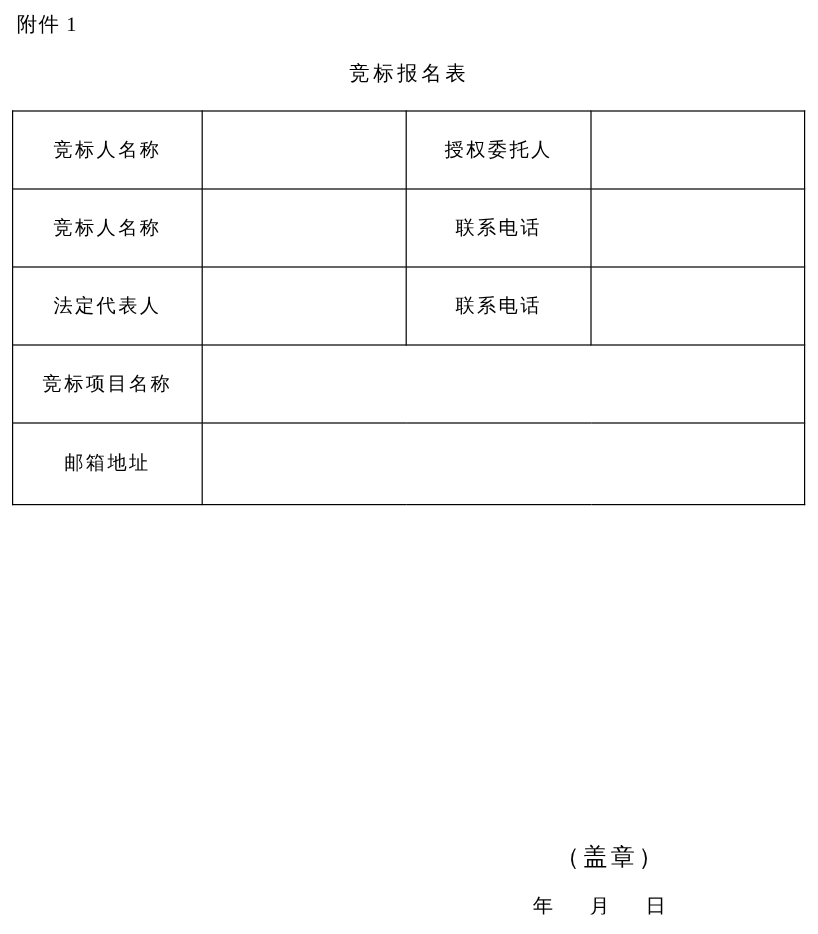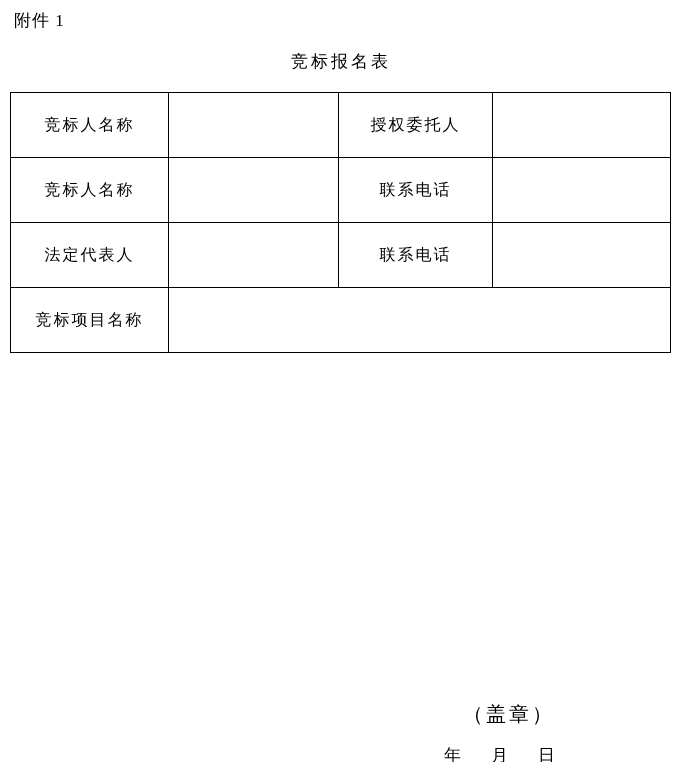--- a/index.html
+++ b/index.html
@@ -101,20 +101,24 @@
       <tr class="r-std">
         <td class="cell-label">法定代表人</td>
         <td class="cell-value"></td>
         <td class="cell-label">联系电话</td>
         <td class="cell-value"></td>
       </tr>
       <tr class="r-std">
         <td class="cell-label">竞标项目名称</td>
         <td class="cell-value" colspan="3"></td>
       </tr>
+      <tr class="r-last">
+        <td class="cell-label">邮箱地址</td>
+        <td class="cell-value" colspan="3"></td>
+      </tr>
     </tbody>
   </table>
 
   <div class="seal-label">（盖章）</div>
 
   <div class="date-line">
     <span>年</span>
     <span>月</span>
     <span>日</span>
   </div>

